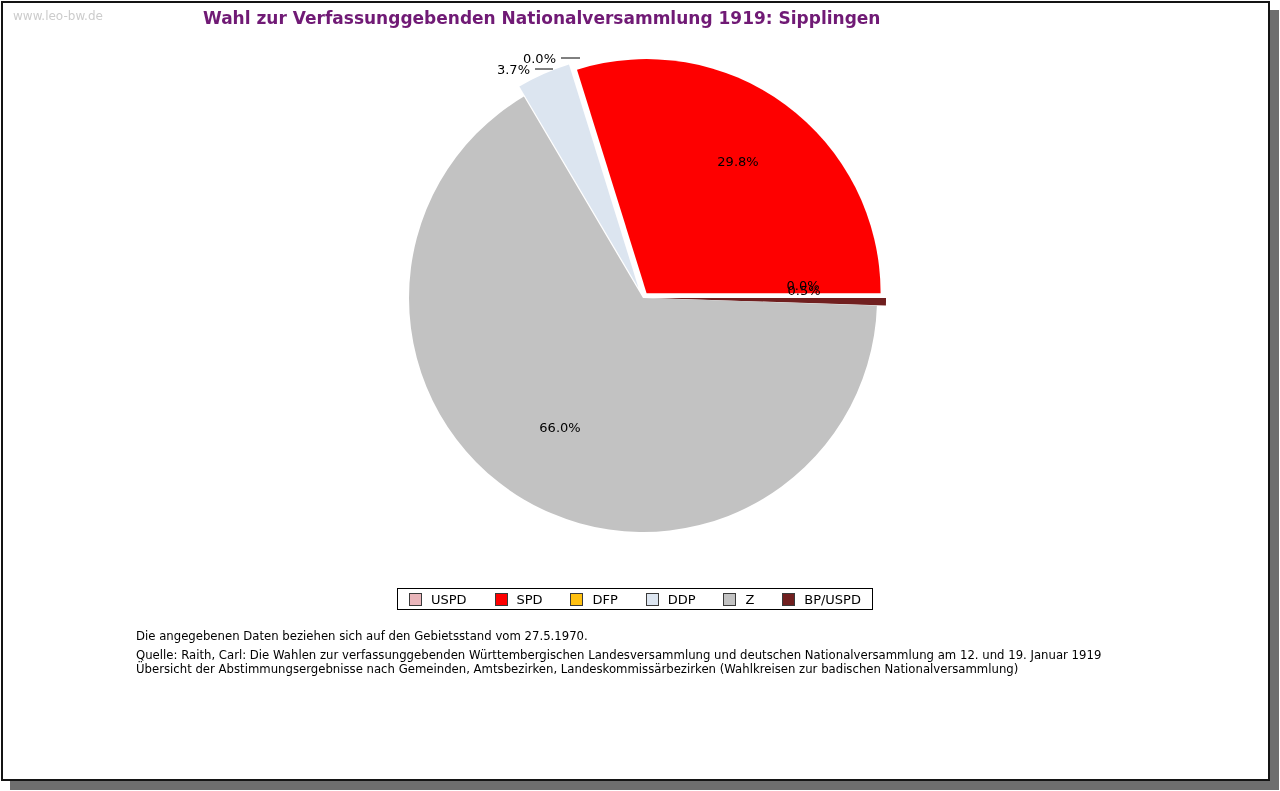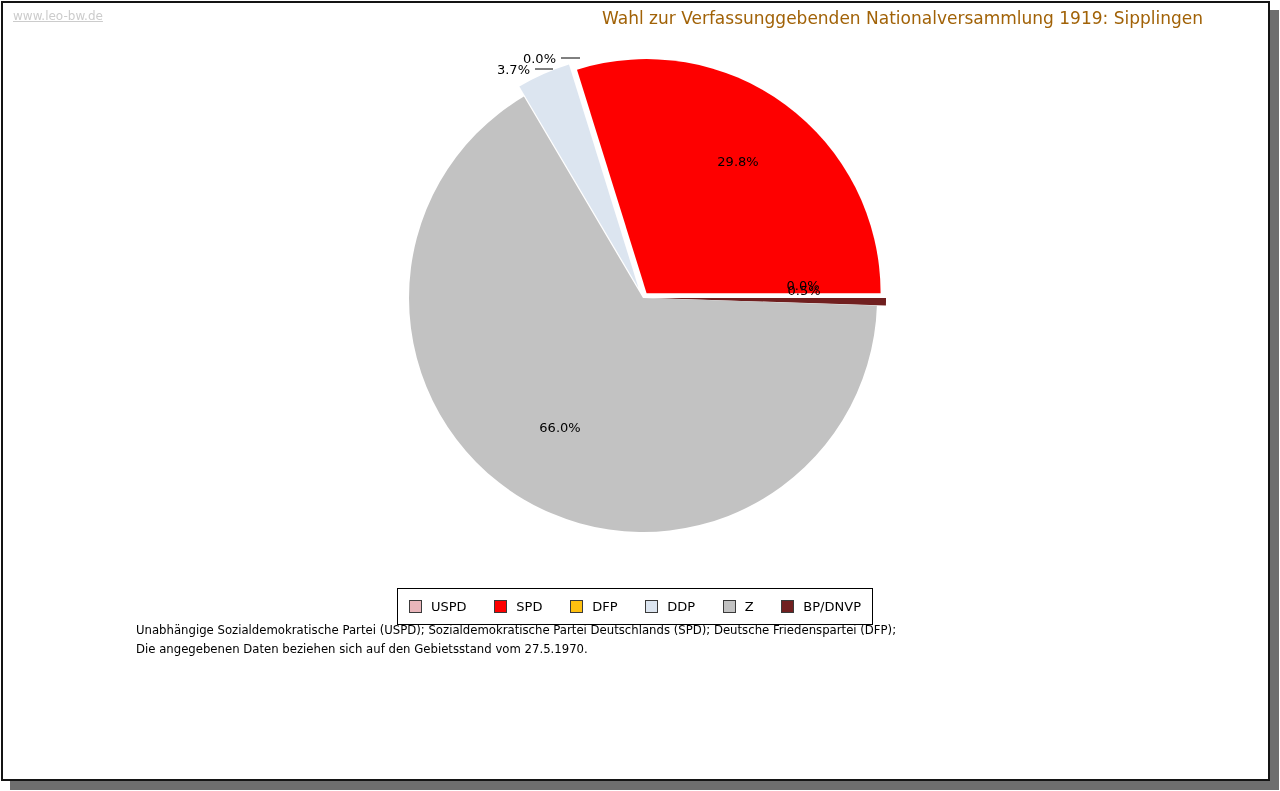--- a/index.html
+++ b/index.html
@@ -2,26 +2,26 @@
 <html><head>
 <meta charset="utf-8">
 <style>
   html,body{margin:0;padding:0;background:#ffffff;}
   body{width:1280px;height:791px;overflow:hidden;font-family:"DejaVu Sans","Liberation Sans",sans-serif;position:relative;}
   .card{
     position:absolute;left:1px;top:1px;width:1265px;height:776px;
     background:#ffffff;border:2px solid #141414;
     box-shadow:9px 9px 0 0 #6e6e6e;
   }
-  .watermark{position:absolute;left:10px;top:6px;font-size:12px;color:#cccccc;text-decoration:underline;}
-  .chart-title{position:absolute;left:200px;top:5px;width:1000px;text-align:right;font-size:17px;color:#a16207;}
+  .watermark{position:absolute;left:10px;top:6px;font-size:12px;color:#cccccc;}
+  .chart-title{position:absolute;left:200px;top:5px;width:1000px;text-align:left;font-size:17px;color:#701a75;font-weight:bold;}
   .pie-svg{position:absolute;left:0;top:0;width:1280px;height:791px;}
   .pct{font-size:13px;fill:#000;}
   .legend{
-    position:absolute;left:394px;top:585px;width:476px;height:37px;
+    position:absolute;left:394px;top:585px;width:476px;height:22px;
     box-sizing:border-box;border:1.5px solid #000;background:#fff;
     display:flex;align-items:center;justify-content:space-between;padding:0 11px;text-align:right;
   }
   .li{display:flex;align-items:center;gap:9px;}
   .sw{width:13px;height:13px;border:1px solid #3a3a3a;box-sizing:border-box;display:inline-block;}
   .lt{font-size:13px;color:#000;}
   .footer{position:absolute;left:133px;top:621px;font-size:11.7px;line-height:13.3px;color:#000;white-space:nowrap;}
   .fgap{margin-top:6px;}
 </style>
 </head>
@@ -68,21 +68,22 @@
       <div class="li">
         <span class="sw" style="background: rgb(220, 229, 240);"></span>
         <span class="lt">DDP</span>
       </div>
       <div class="li">
         <span class="sw" style="background: rgb(194, 194, 194);"></span>
         <span class="lt">Z</span>
       </div>
       <div class="li">
         <span class="sw" style="background: rgb(112, 31, 31);"></span>
-        <span class="lt">BP/DNVP</span>
+        <span class="lt">BP/USPD</span>
       </div>
     </div>
 
   <div class="footer">
-    <div>Unabhängige Sozialdemokratische Partei (USPD); Sozialdemokratische Partei Deutschlands (SPD); Deutsche Friedenspartei (DFP);</div>
     <div class="fgap">Die angegebenen Daten beziehen sich auf den Gebietsstand vom 27.5.1970.</div>
+    <div class="fgap">Quelle: Raith, Carl: Die Wahlen zur verfassunggebenden Württembergischen Landesversammlung und deutschen Nationalversammlung am 12. und 19. Januar 1919</div>
+    <div>Übersicht der Abstimmungsergebnisse nach Gemeinden, Amtsbezirken, Landeskommissärbezirken (Wahlkreisen zur badischen Nationalversammlung)</div>
   </div>
 </div>
 
 </body></html>

